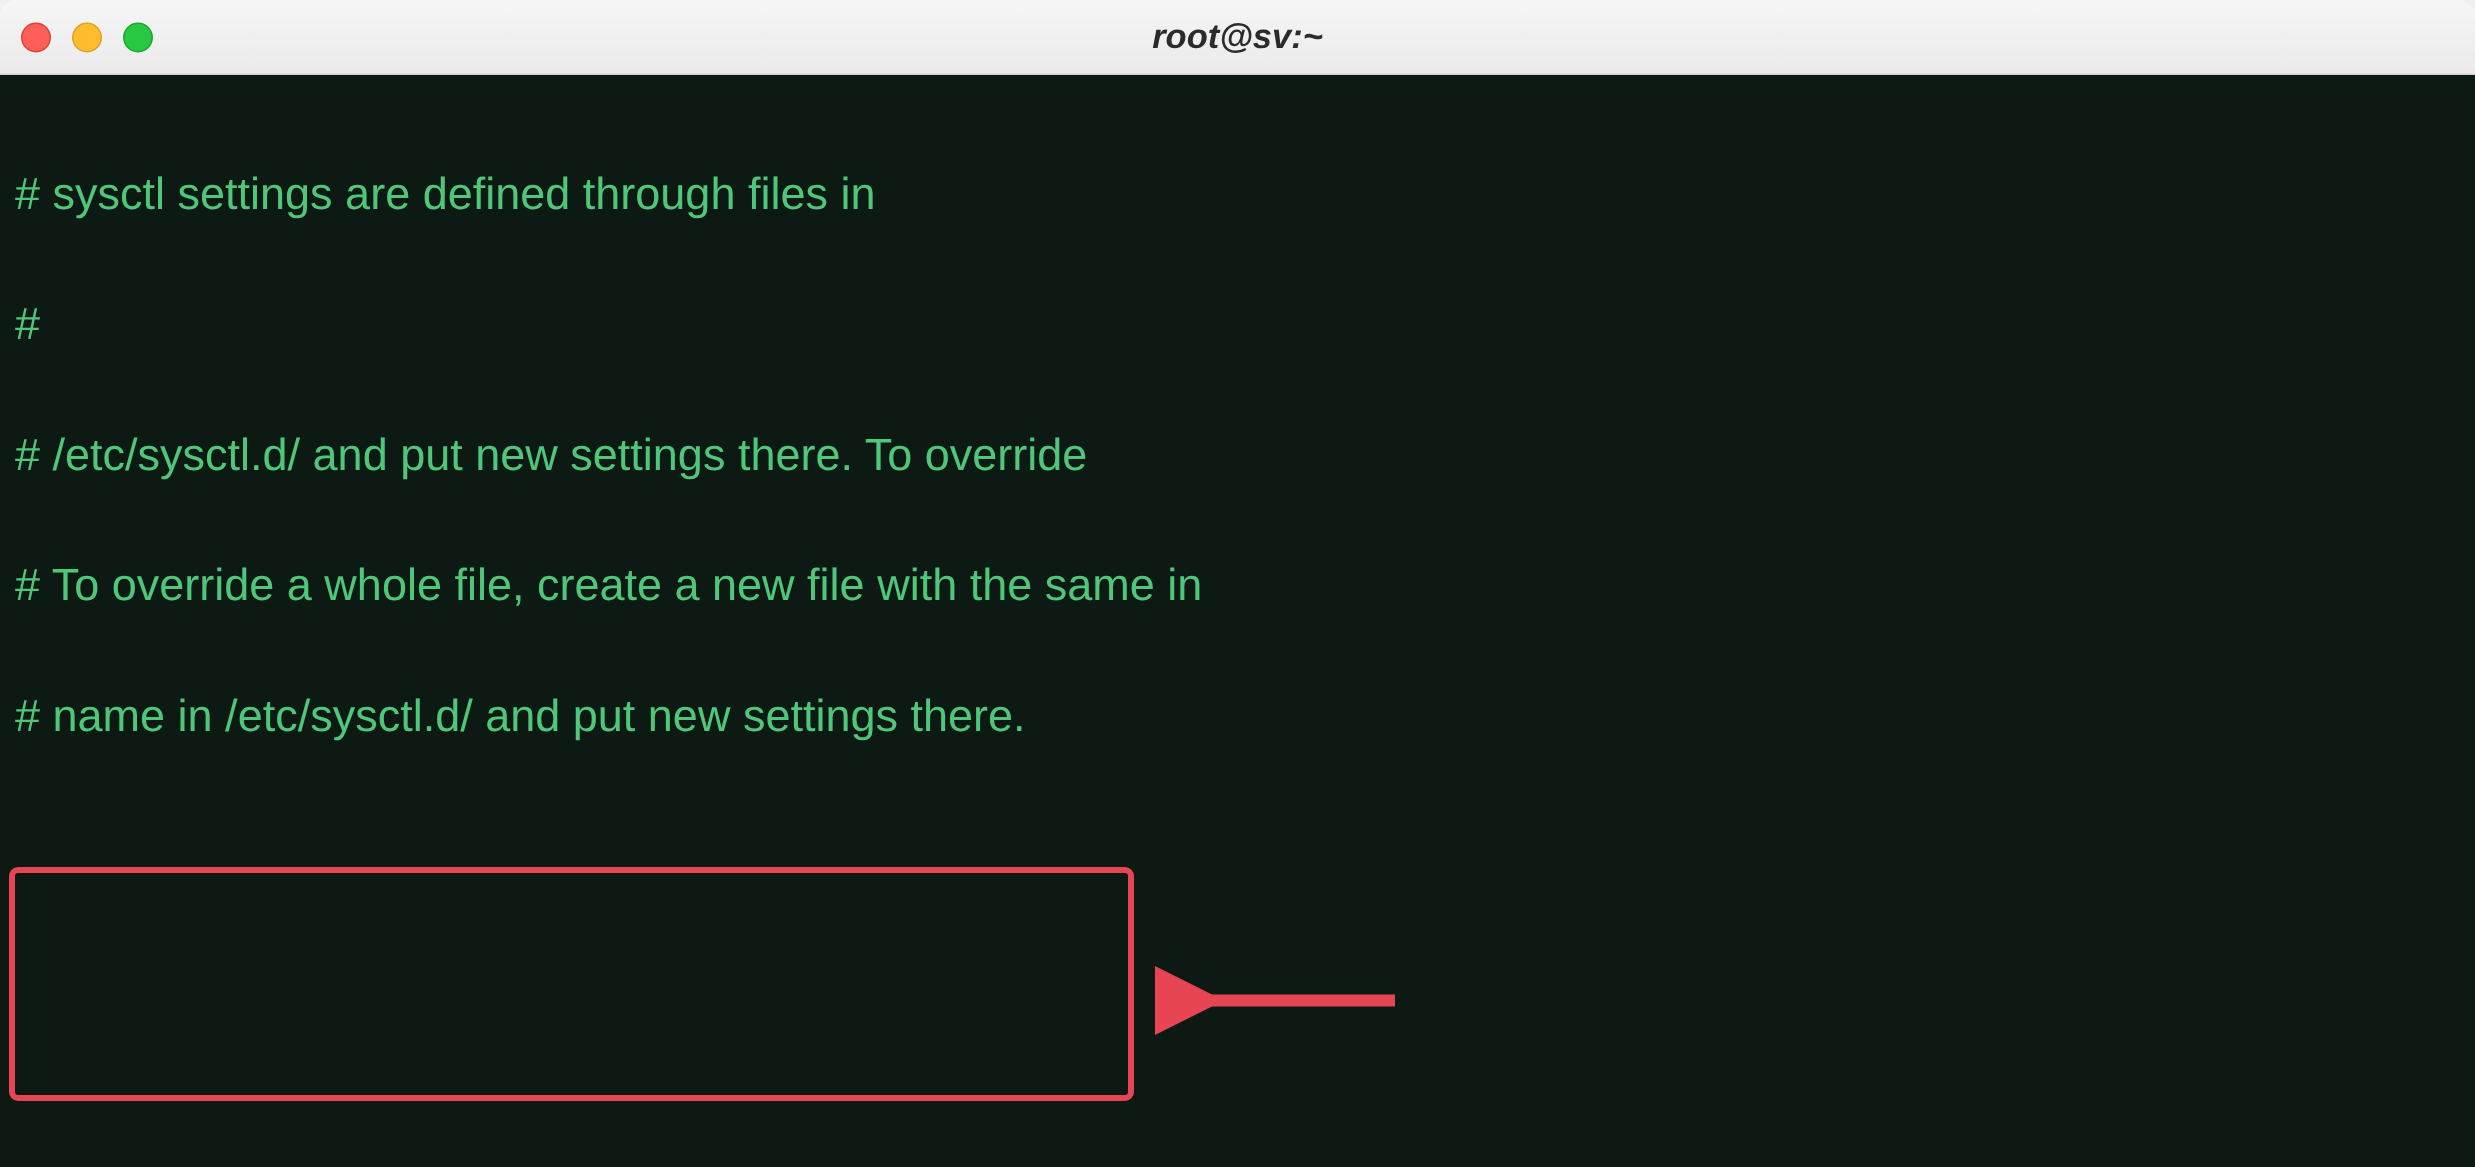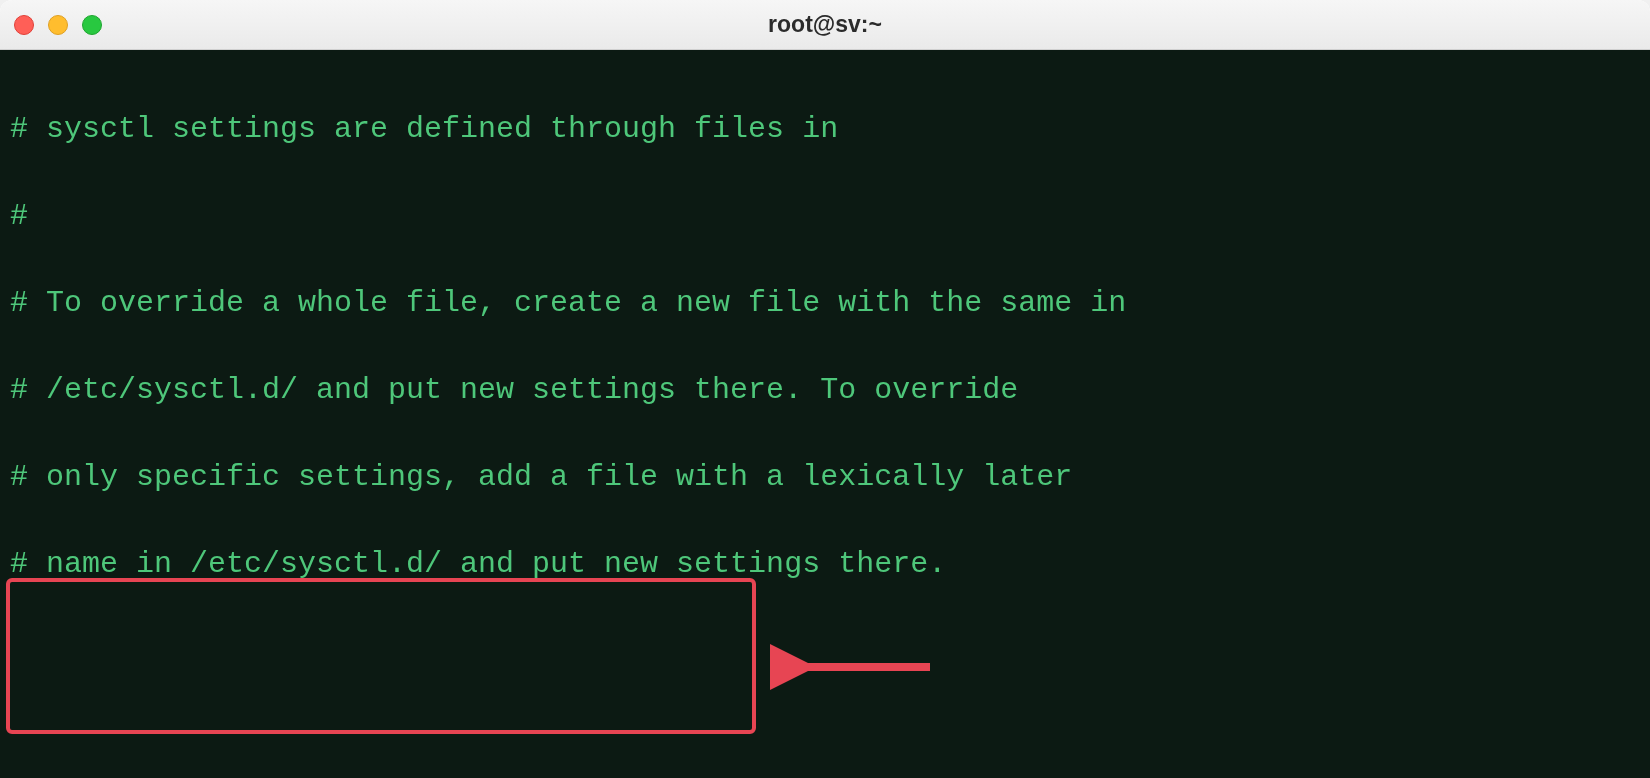--- a/index.html
+++ b/index.html
@@ -20,20 +20,21 @@
       flex-direction: column;
     }
     .titlebar {
       height: 50px;
       background: linear-gradient(#f6f6f6, #eaeaea);
       border-bottom: 1px solid #d0d0d0;
       display: flex;
       align-items: center;
       padding: 0 14px;
       position: relative;
+      font-style: italic;
     }
     .traffic-lights {
       display: flex;
       gap: 14px;
       align-items: center;
     }
     .dot {
       width: 20px;
       height: 20px;
       border-radius: 50%;
@@ -47,21 +48,21 @@
       transform: translateX(-50%);
       font-weight: 700;
       font-size: 23px;
       color: #2b2b2b;
     }
     .terminal-body {
       flex: 1;
       background: #0c1a13;
       position: relative;
       padding: 14px 10px;
-      font-family: Liberation Mono, monospace;
+      font-family: Liberation Sans, sans-serif;
       font-size: 30px;
       line-height: 1.45;
       color: #4ec77a;
       font-weight: 500;
       white-space: pre;
       overflow: hidden;
     }
     .line { display: block; }
     .highlight-box {
       position: absolute;
@@ -89,23 +90,22 @@
       <div class="dot red"></div>
       <div class="dot yellow"></div>
       <div class="dot green"></div>
     </div>
     <div class="title">root@sv:~</div>
   </div>
 
   <div class="terminal-body">
 <span class="line"># sysctl settings are defined through files in</span>
 <span class="line">#</span>
+<span class="line"># /etc/sysctl.d/ and put new settings there. To override</span>
 <span class="line"># To override a whole file, create a new file with the same in</span>
-<span class="line"># /etc/sysctl.d/ and put new settings there. To override</span>
-<span class="line"># only specific settings, add a file with a lexically later</span>
 <span class="line"># name in /etc/sysctl.d/ and put new settings there.</span>
 
 
 
 
 
 
 
 
     <div class="highlight-box"></div>

